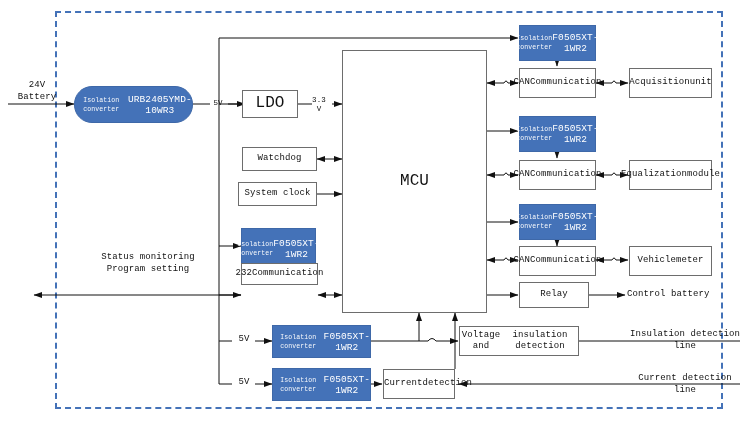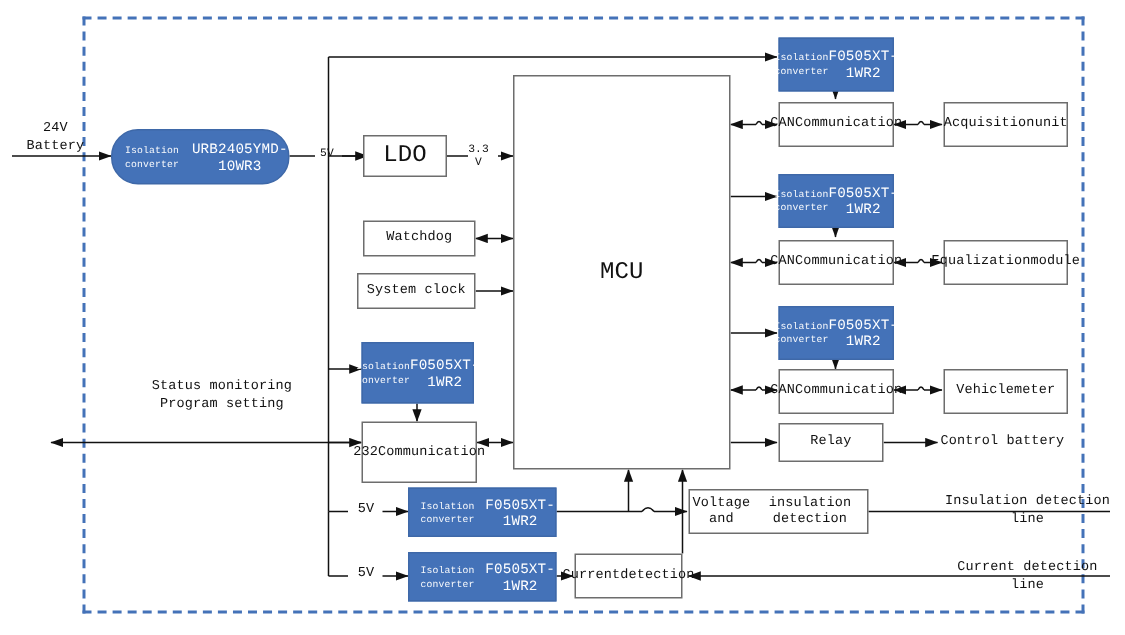--- a/index.html
+++ b/index.html
@@ -155,21 +155,21 @@
 
   <div class="node plain" style="left:238px;top:182px;width:79px;height:24px;">
     <div class="t">System clock</div>
   </div>
 
   <div class="node iso" style="left:241px;top:228px;width:75px;height:41px;">
     <div class="l1">Isolation converter</div>
     <div class="l2">F0505XT-1WR2</div>
   </div>
 
-  <div class="node plain" style="left:241px;top:281px;width:77px;height:41px;">
+  <div class="node plain" style="left:241px;top:263px;width:77px;height:22px;">
     <div class="t">232</div>
     <div class="t">Communication</div>
   </div>
 
   <div class="lbl" style="left:58px;top:252px;width:180px;">
     <div>Status monitoring</div>
     <div>Program setting</div>
   </div>
 
   <div class="node plain big" style="left:342px;top:50px;width:145px;height:263px;">
@@ -230,21 +230,21 @@
   <div class="node iso" style="left:272px;top:368px;width:99px;height:33px;">
     <div class="l1">Isolation converter</div>
     <div class="l2">F0505XT-1WR2</div>
   </div>
 
   <div class="node plain" style="left:459px;top:326px;width:120px;height:30px;">
     <div class="t">Voltage and</div>
     <div class="t">insulation detection</div>
   </div>
 
-  <div class="node plain" style="left:383px;top:369px;width:72px;height:30px;">
+  <div class="node plain" style="left:383px;top:369px;width:72px;height:30px;justify-content:space-between;">
     <div class="t">Current</div>
     <div class="t">detection</div>
   </div>
 
   <div class="lbl" style="left:625px;top:329px;width:120px;">
     <div>Insulation detection</div>
     <div>line</div>
   </div>
   <div class="lbl" style="left:625px;top:373px;width:120px;">
     <div>Current detection</div>

